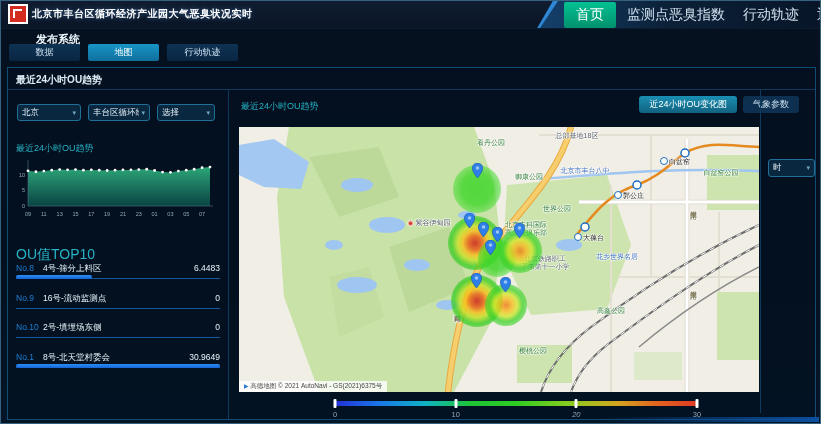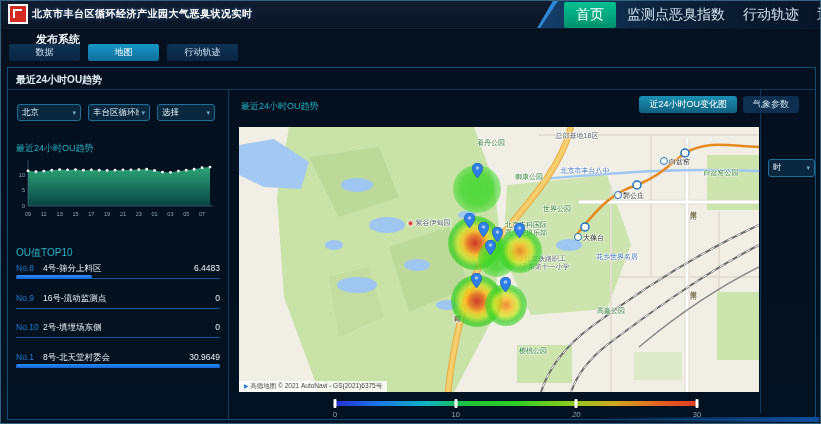--- a/index.html
+++ b/index.html
@@ -46,21 +46,21 @@
   .left-panel{position:absolute;left:0;top:22px;width:221px;bottom:0;
               border-right:1px solid #0d3a5c;box-sizing:border-box}
   .selects{position:absolute;left:9px;top:14px;display:flex;gap:7px}
   .sel{height:17px;border:1px solid #1f6f96;background:#0a2740;border-radius:3px;
        display:flex;align-items:center;justify-content:space-between;padding:0 4px;
        font-size:8.5px;color:#e6f2fa;box-sizing:border-box;cursor:pointer;overflow:hidden}
   .sel span.txt{white-space:nowrap;overflow:hidden}
   .sel .chev{color:#6fa8c4;font-size:7px;margin-left:2px;flex:none}
   .chart-title{position:absolute;left:8px;top:52px;font-size:9px;color:#27b3c6}
   #trend-chart{position:absolute;left:4px;top:66px;width:204px;height:64px}
-  .top10-title{position:absolute;left:8px;top:156px;font-size:10px;color:#27b3c6}
+  .top10-title{position:absolute;left:8px;top:156px;font-size:14px;color:#27b3c6}
   #top10-list{position:absolute;left:8px;right:8px;top:170px}
   .t10-row{position:relative;height:29.5px}
   .t10-rank{position:absolute;left:0;top:3px;font-size:8.5px;color:#1f7fd4;font-weight:normal}
   .t10-name{position:absolute;left:27px;top:3px;font-size:8.5px;color:#e8f3fa;white-space:nowrap}
   .t10-val{position:absolute;right:0;top:3px;font-size:8.5px;color:#eaf4fb}
   .t10-track{position:absolute;left:0;right:0;top:18px;height:1px;background:#14589e}
   .t10-fill{position:absolute;left:0;top:15px;height:4px;border-radius:2px;
             background:linear-gradient(180deg,#2b8df0,#1565d8)}
 
   

